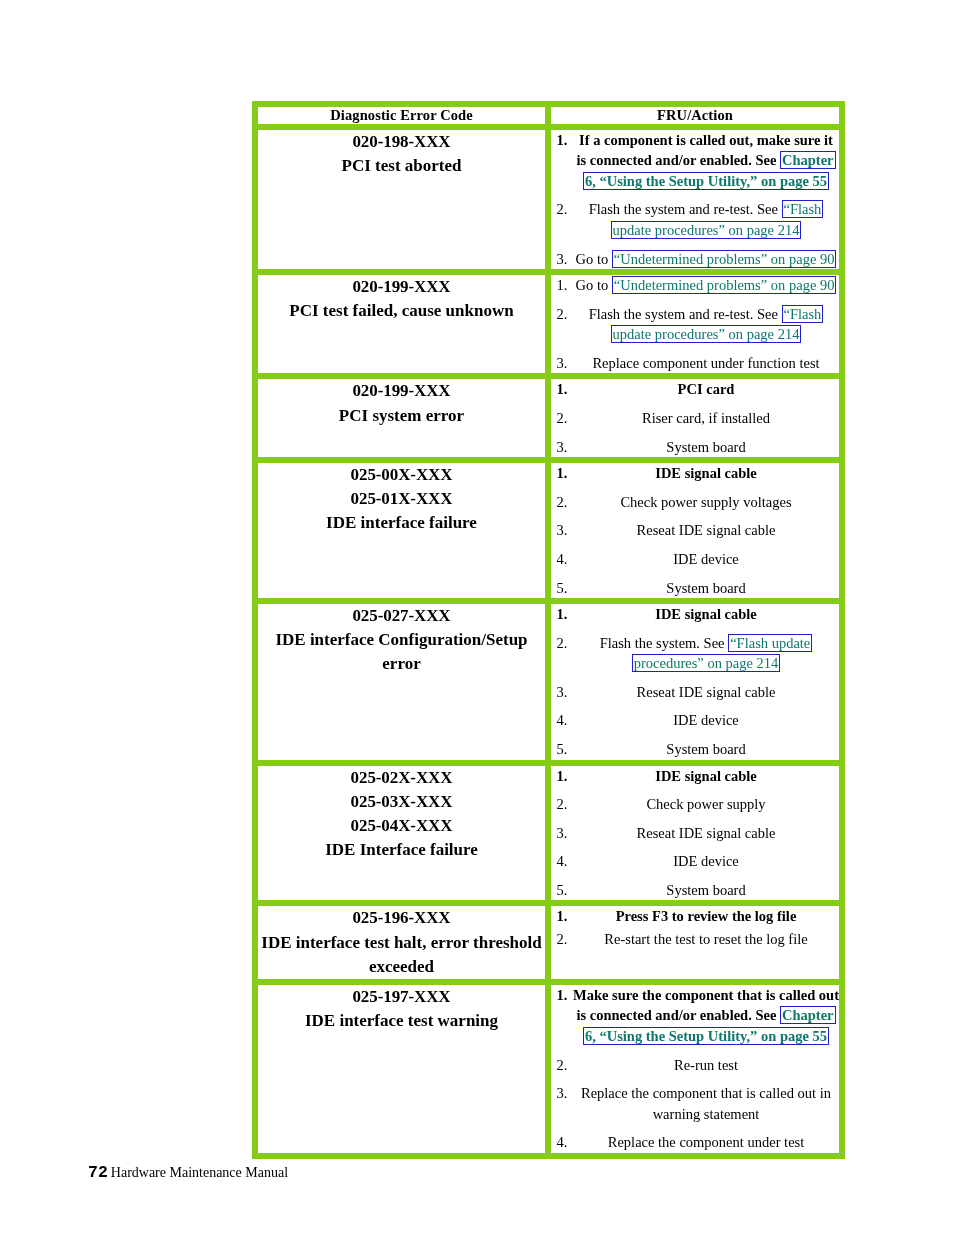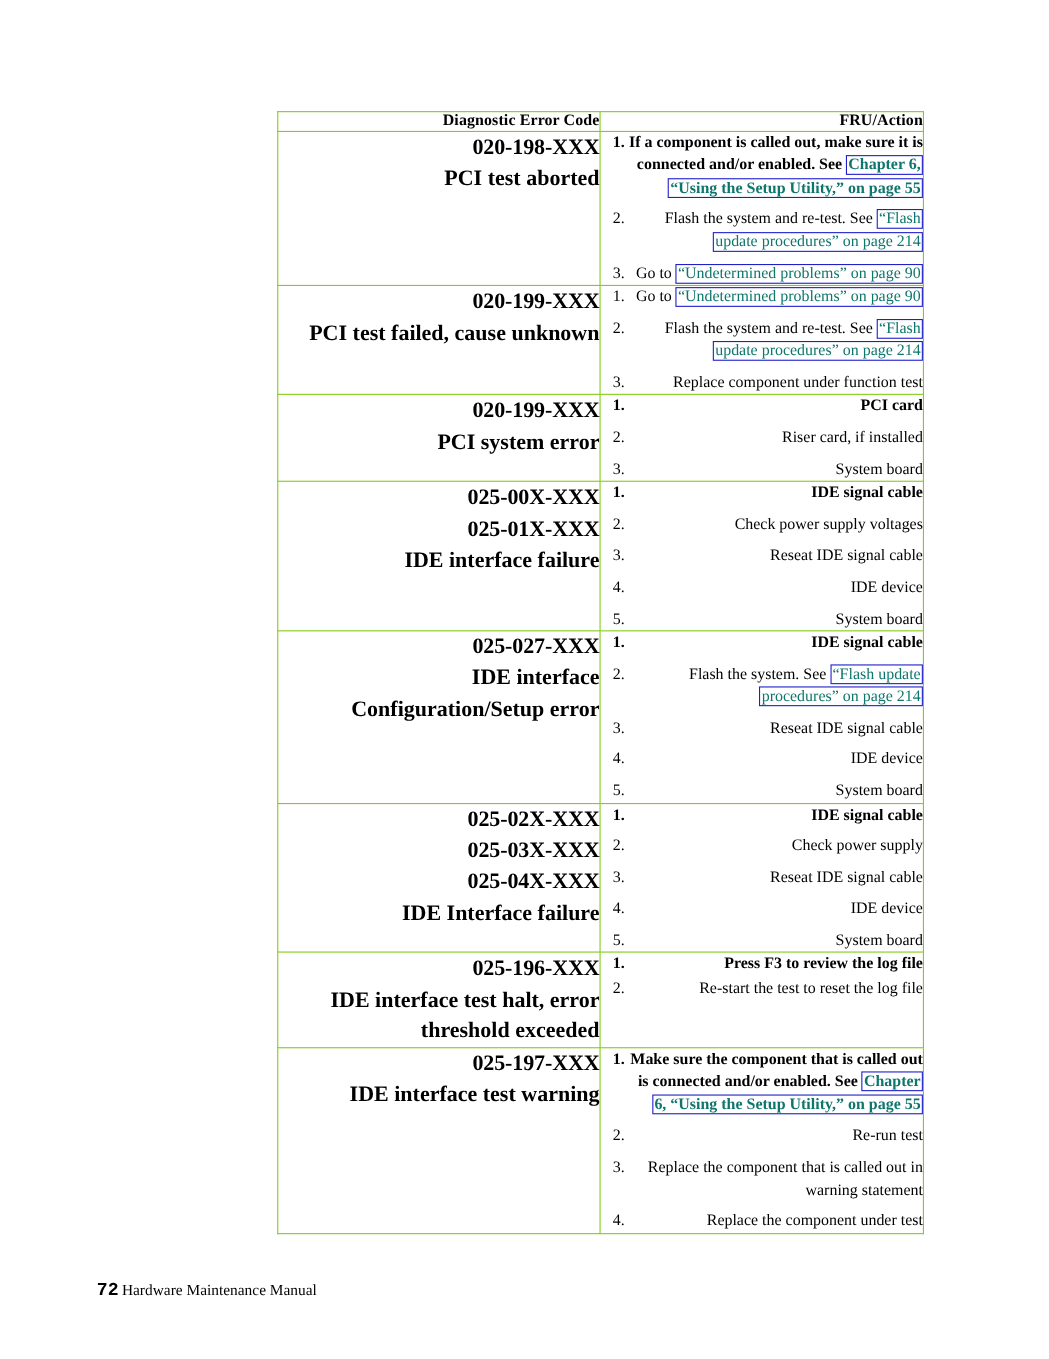--- a/index.html
+++ b/index.html
@@ -27,39 +27,39 @@
   
   .fru-table {
     position: absolute;
     left: 252px;
     top: 101px;
     width: 587px;
     border-collapse: collapse;
     table-layout: fixed;
   }
   .fru-table td, .fru-table th {
-    border: 1px solid #84cc16;
+    border: 6px solid #84cc16;
     vertical-align: top;
     padding: 0;
-    text-align: right;
+    text-align: center;
   }
   col.c-code { width: 293px; }
   col.c-fru  { width: 294px; }
 
   .hdr-cell {
     padding: 5px 8px 6px 8px;
     font-weight: bold;
     font-size: 14.5px;
     line-height: 1.15;
     letter-spacing: 0.1px;
   }
 
   .code-cell {
     padding: 9px 8px 10px 8px;
-    font-size: 20px;
+    font-size: 17px;
     line-height: 1.42;
   }
   .code-id {
     font-weight: bold;
     letter-spacing: -0.1px;
   }
   .code-desc {
     font-weight: bold;
   }
 

